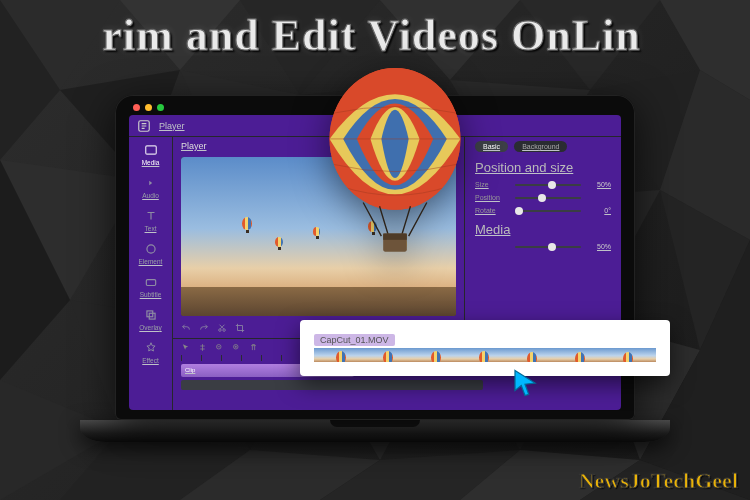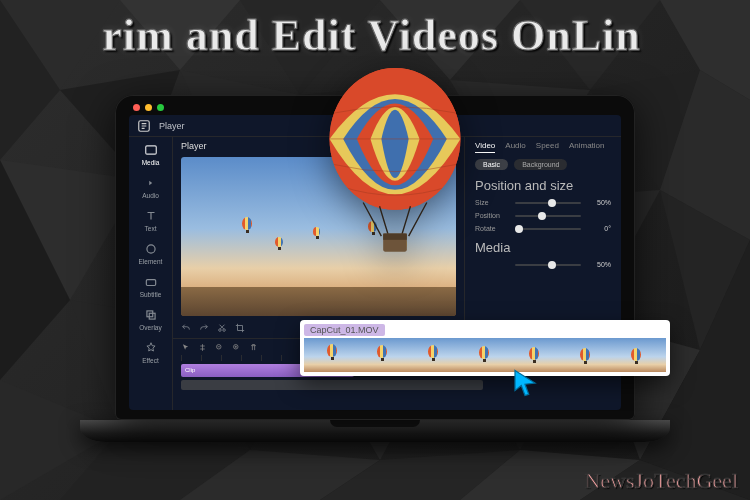--- a/index.html
+++ b/index.html
@@ -26,22 +26,22 @@
       0 0 1px #fff,
       1px 1px 0 #111,
       2px 2px 2px #000,
       0 0 8px rgba(255,255,255,.15);
     -webkit-text-stroke: 1px #666;
     white-space: nowrap;
   }
   .watermark {
     position: absolute; right: 12px; bottom: 6px;
     font-family: "Segoe Script", cursive;
-    font-size: 22px; font-weight: 400;
-    color: #fca5a5;
+    font-size: 22px; font-weight: 700;
+    color: #eab308;
     -webkit-text-stroke: 1px #333;
     text-shadow: 1px 1px 1px #000;
   }
   
   .laptop {
     position: absolute; left: 50%; top: 95px;
     transform: translateX(-50%);
     width: 590px;
   }
   .laptop-screen {
@@ -58,25 +58,25 @@
   .laptop-base {
     width: 590px; height: 22px; margin: 0 auto;
     background: linear-gradient(#4a4a4a, #1c1c1c 60%, #0a0a0a);
     border-radius: 0 0 26px 26px / 0 0 14px 14px;
     box-shadow: 0 6px 20px rgba(0,0,0,.7);
   }
   .notch { width: 90px; height: 7px; background:#151515; margin: 0 auto; border-radius: 0 0 10px 10px; }
   
   .editor {
     position: absolute; inset: 20px 14px 10px 14px;
-    background: #0f172a; border-radius: 4px;
+    background: #4c1d95; border-radius: 4px;
     display: grid;
     grid-template-columns: 44px 1fr 156px;
     grid-template-rows: 22px 1fr 72px;
-    color: #bfc2c8; font-size: 9px;
+    color: #bfc2c8; font-size: 9px; text-decoration: underline;
   }
   .topbar { grid-column: 1 / 4; display:flex; align-items:center; padding: 0 8px; gap:8px; border-bottom:1px solid #26272b; }
   .logo { width:14px; height:14px; }
   .tool-col {
     grid-row: 2 / 4; grid-column: 1;
     border-right: 1px solid #26272b;
     display:flex; flex-direction:column; align-items:center;
     padding-top: 6px; gap: 10px;
   }
   .tool {
@@ -140,21 +140,21 @@
   .big-balloon {
     position:absolute; left:310px; top:68px; width:170px; height:200px;
     pointer-events:none;
   }
   .big-balloon svg{width:100%;height:100%;filter:drop-shadow(0 8px 18px rgba(0,0,0,.5));}
   
   .strip {
     position:absolute; left:300px; top:320px;
     width:370px; height:56px; background:#fff; border-radius:4px;
     box-shadow:0 8px 22px rgba(0,0,0,.55);
-    padding:4px; display:flex; flex-direction:column; gap:2px;
+    padding:14px; display:flex; flex-direction:column; gap:2px;
   }
   .strip-label{font-size:9px;color:#555;background:#cdb7e6;display:inline-block;padding:1px 6px;border-radius:2px;align-self:flex-start;}
   .frames{flex:1;display:flex;gap:0;}
   .frame{flex:1;position:relative;overflow:hidden;}
   .frame .sky{background:linear-gradient(#6b99cf,#bcd4ec 55%,#e8cfa8 78%,#bb8a5f);}
   .cursor{position:absolute;left:510px;top:368px;pointer-events:none;}
 </style>
 </head>
 <body>
 
@@ -292,26 +292,20 @@
           <svg class="ic" viewBox="0 0 24 24">
               <path d="M8 5v14l11-7z" fill="currentColor"></path>
             </svg>
           <svg class="ic" viewBox="0 0 24 24">
               <path d="M4 4h6M4 4v6M20 20h-6M20 20v-6" fill="none" stroke="currentColor" stroke-width="2"></path>
             </svg>
         </div>
       </div>
 
       <div class="rpanel">
-        <div class="rtabs">
-          <span class="on">Video</span>
-          <span>Audio</span>
-          <span>Speed</span>
-          <span>Animation</span>
-        </div>
         <div class="pill-row">
           <span class="pill on">Basic</span>
           <span class="pill">Background</span>
         </div>
         <div class="sec-label">Position and size</div>
 
         <div class="slider-row">
           <span class="lab">Size</span>
           <div class="track">
               <div class="knob" style="left:50%"></div>

